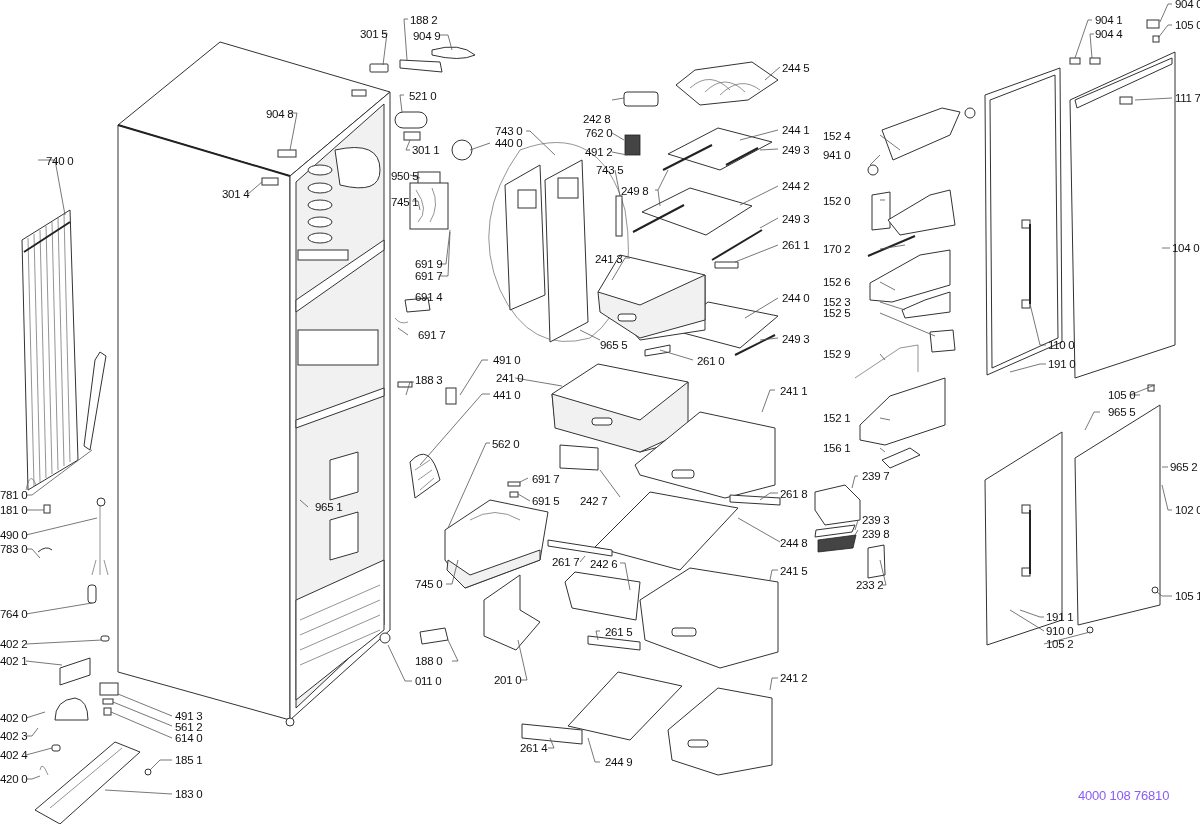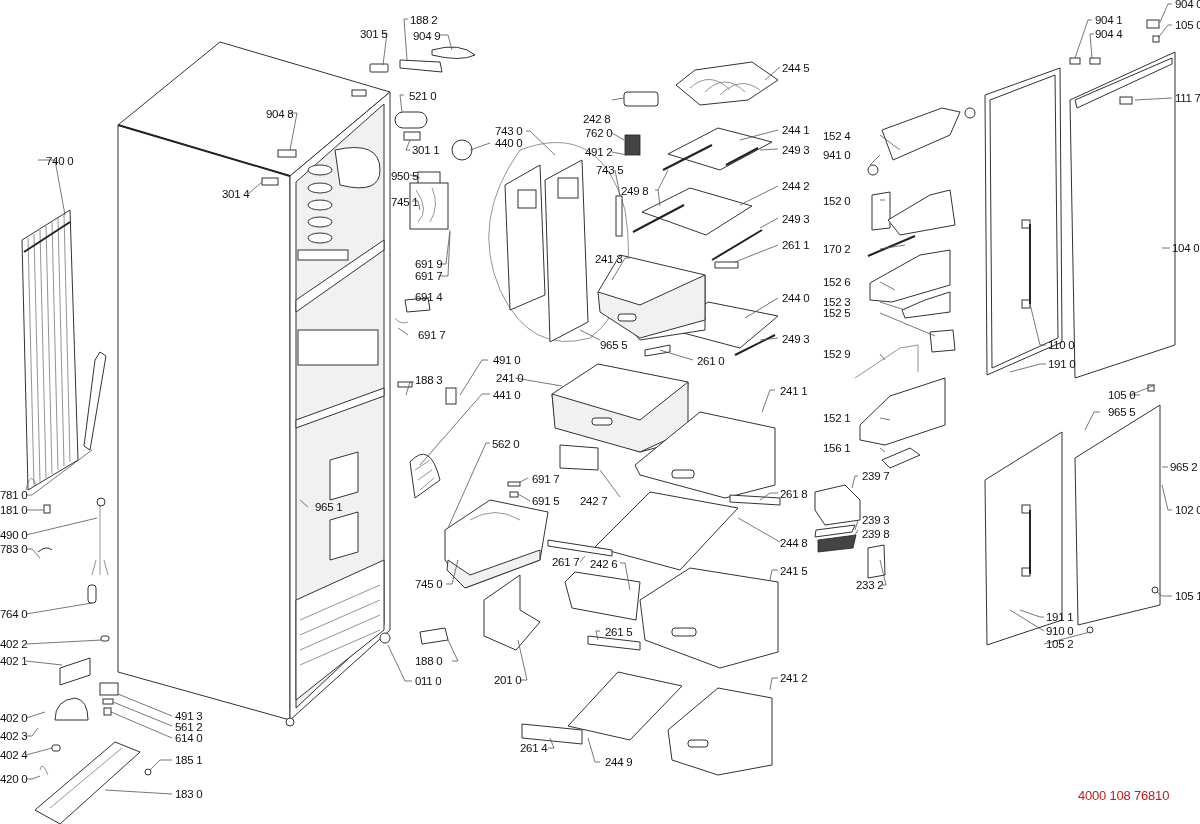--- a/index.html
+++ b/index.html
@@ -5,21 +5,21 @@
   html,body{margin:0;padding:0;background:#ffffff;}
   body{width:1200px;height:824px;overflow:hidden;position:relative;font-family:"Liberation Sans",sans-serif;}
   #diagram{position:absolute;left:0;top:0;width:1200px;height:824px;}
   .lbl{font-family:"Liberation Sans",sans-serif;font-size:11.5px;fill:#111;letter-spacing:-0.3px;}
   .lead{stroke:#555;stroke-width:0.8;fill:none;}
   .part{stroke:#333;stroke-width:1;fill:#fff;}
   .thin{stroke:#666;stroke-width:0.7;fill:none;}
   .thick{stroke:#222;stroke-width:2;fill:none;}
   .shade{fill:#f1f1f1;stroke:#333;stroke-width:1;}
   .drk{fill:#444;stroke:#222;stroke-width:0.8;}
-  #doc-number{position:absolute;left:1078px;top:788px;font-size:13px;color:#b91c1c;letter-spacing:-0.2px;text-align:right;}
+  #doc-number{position:absolute;left:1078px;top:788px;font-size:13px;color:#8b5cf6;letter-spacing:-0.2px;text-align:right;}
 </style>
 </head>
 <body>
 
 <svg id="diagram" viewBox="0 0 1200 824" xmlns="http://www.w3.org/2000/svg">
 
   <g>
     <polygon class="part" points="118,125 220,42 390,92 290,176"></polygon>
     <polygon class="part" points="118,125 290,176 290,720 118,672"></polygon>
     <line class="thick" x1="118" y1="125" x2="290" y2="176"></line>

